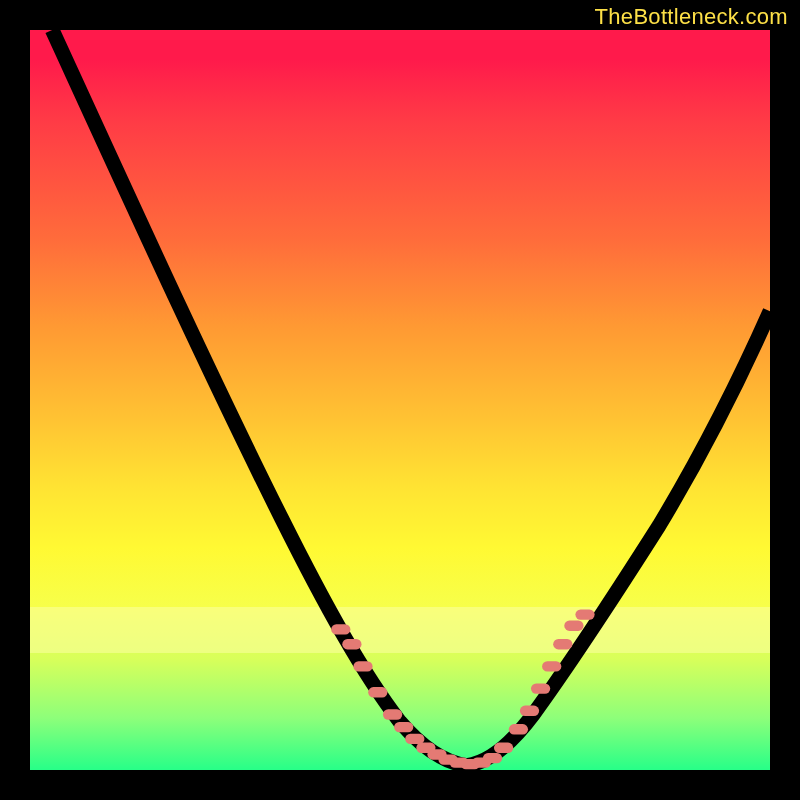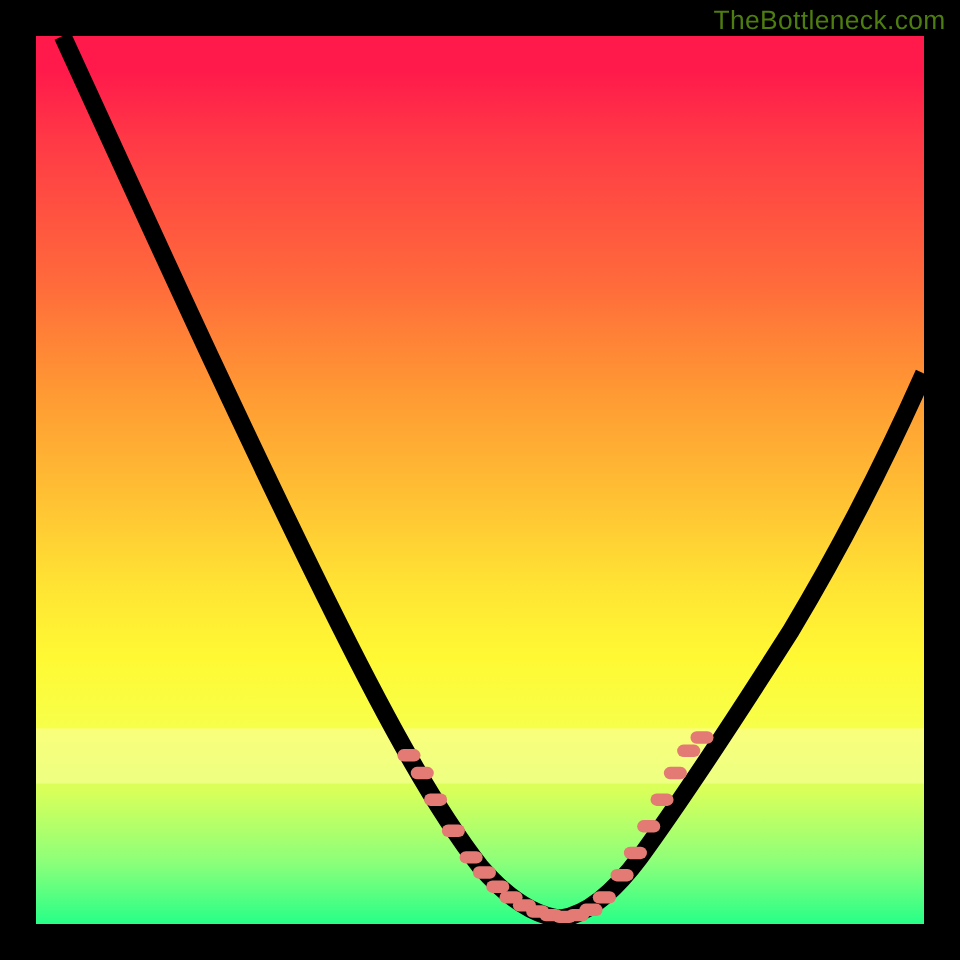--- a/index.html
+++ b/index.html
@@ -57,21 +57,21 @@
     stroke-width: 2;
   }
   .dot {
     fill: #e47a74;
     stroke: none;
   }
   .watermark {
     position: absolute;
     top: 4px;
     right: 12px;
-    color: #4d7c0f;
+    color: #fde047;
     font-size: 22px;
     letter-spacing: 0.3px;
     font-weight: 500;
     user-select: none;
   }
 </style>
 </head>
 <body>
 
 <div class="frame">

